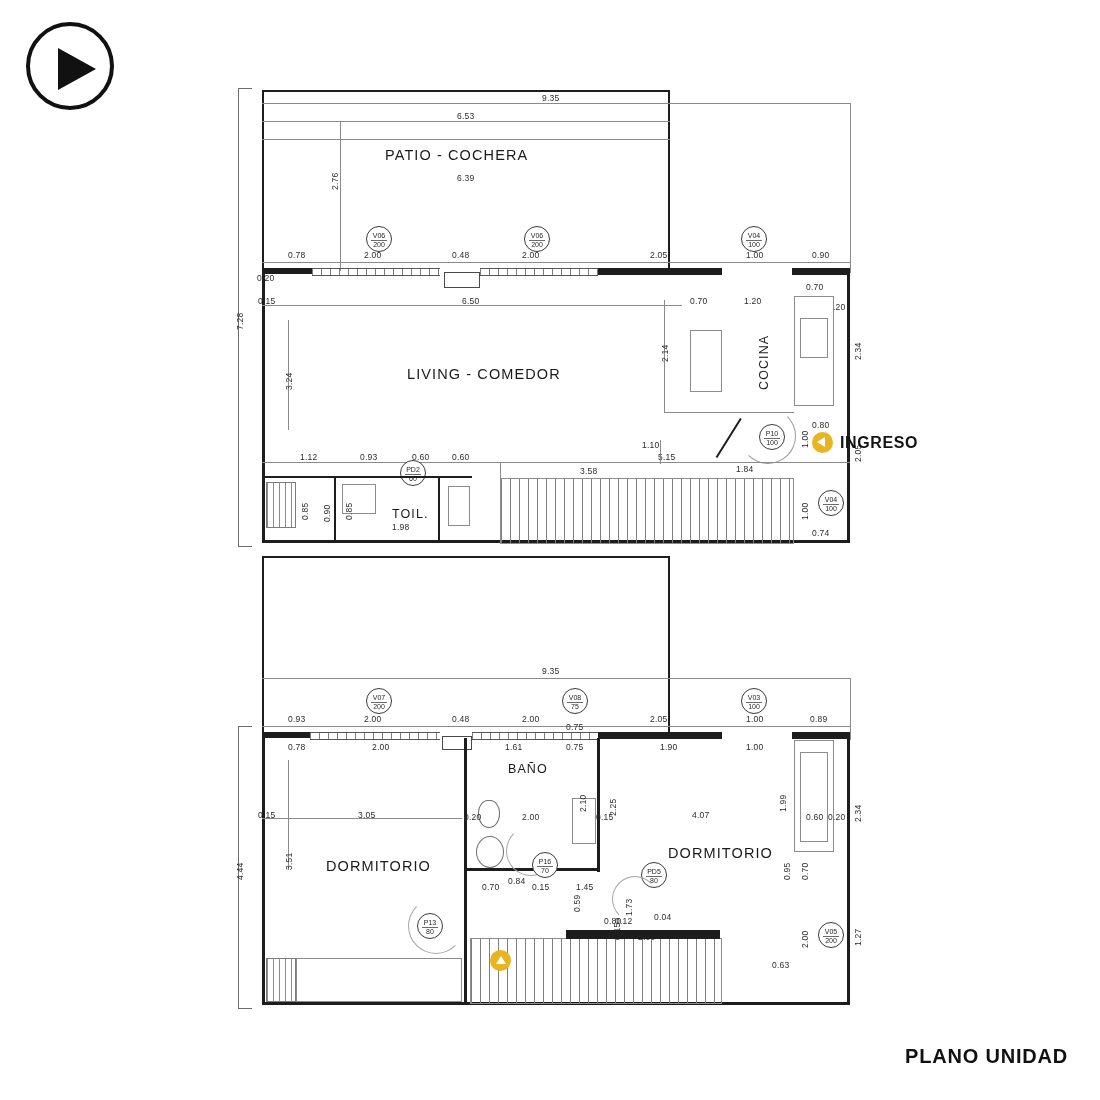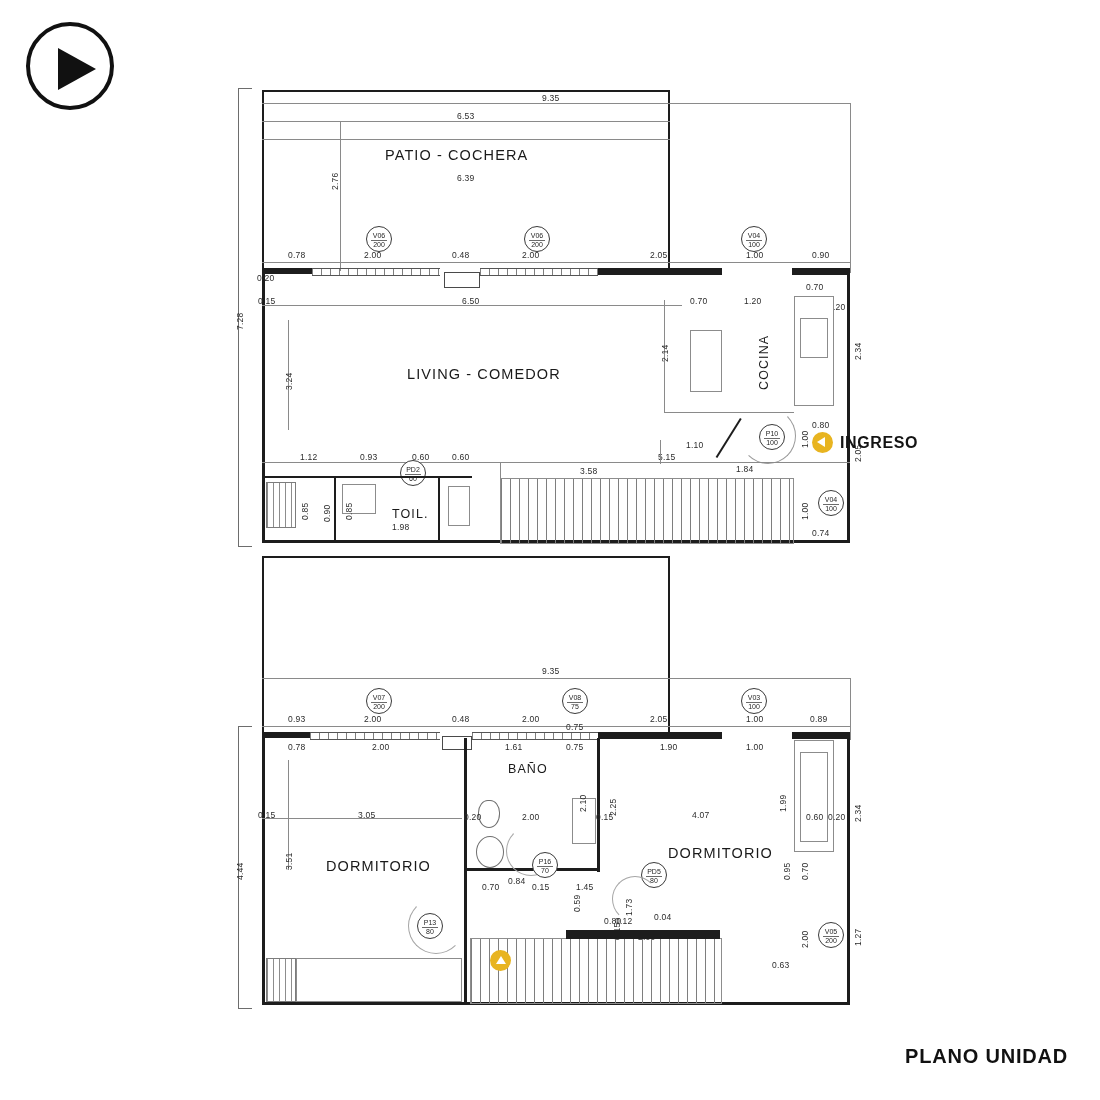--- a/index.html
+++ b/index.html
@@ -315,21 +315,21 @@
     <div class="ingreso-wrap" style="left:812px;top:432px;">
       <div class="ingreso-dot"></div>
       <div class="ingreso-text">INGRESO</div>
     </div>
 
     <div class="hair" style="left:262px;top:462px;width:588px;"></div>
     <div class="dim" style="left:300px;top:452px;">1.12</div>
     <div class="dim" style="left:360px;top:452px;">0.93</div>
     <div class="dim" style="left:412px;top:452px;">0.60</div>
     <div class="dim" style="left:452px;top:452px;">0.60</div>
-    <div class="dim" style="left:642px;top:440px;margin-left:44px;">1.10</div>
+    <div class="dim" style="left:642px;top:440px;">1.10</div>
     <div class="dim" style="left:622px;top:452px;margin-left:36px;">5.15</div>
     <div class="dim" style="left:736px;top:464px;">1.84</div>
     <div class="dim" style="left:580px;top:466px;">3.58</div>
 
     <div class="tag" style="left:400px;top:460px;">
       <span>PD2</span>
       <span class="b">60</span>
     </div>
     <div class="tag" style="left:818px;top:490px;">
       <span>V04</span>

